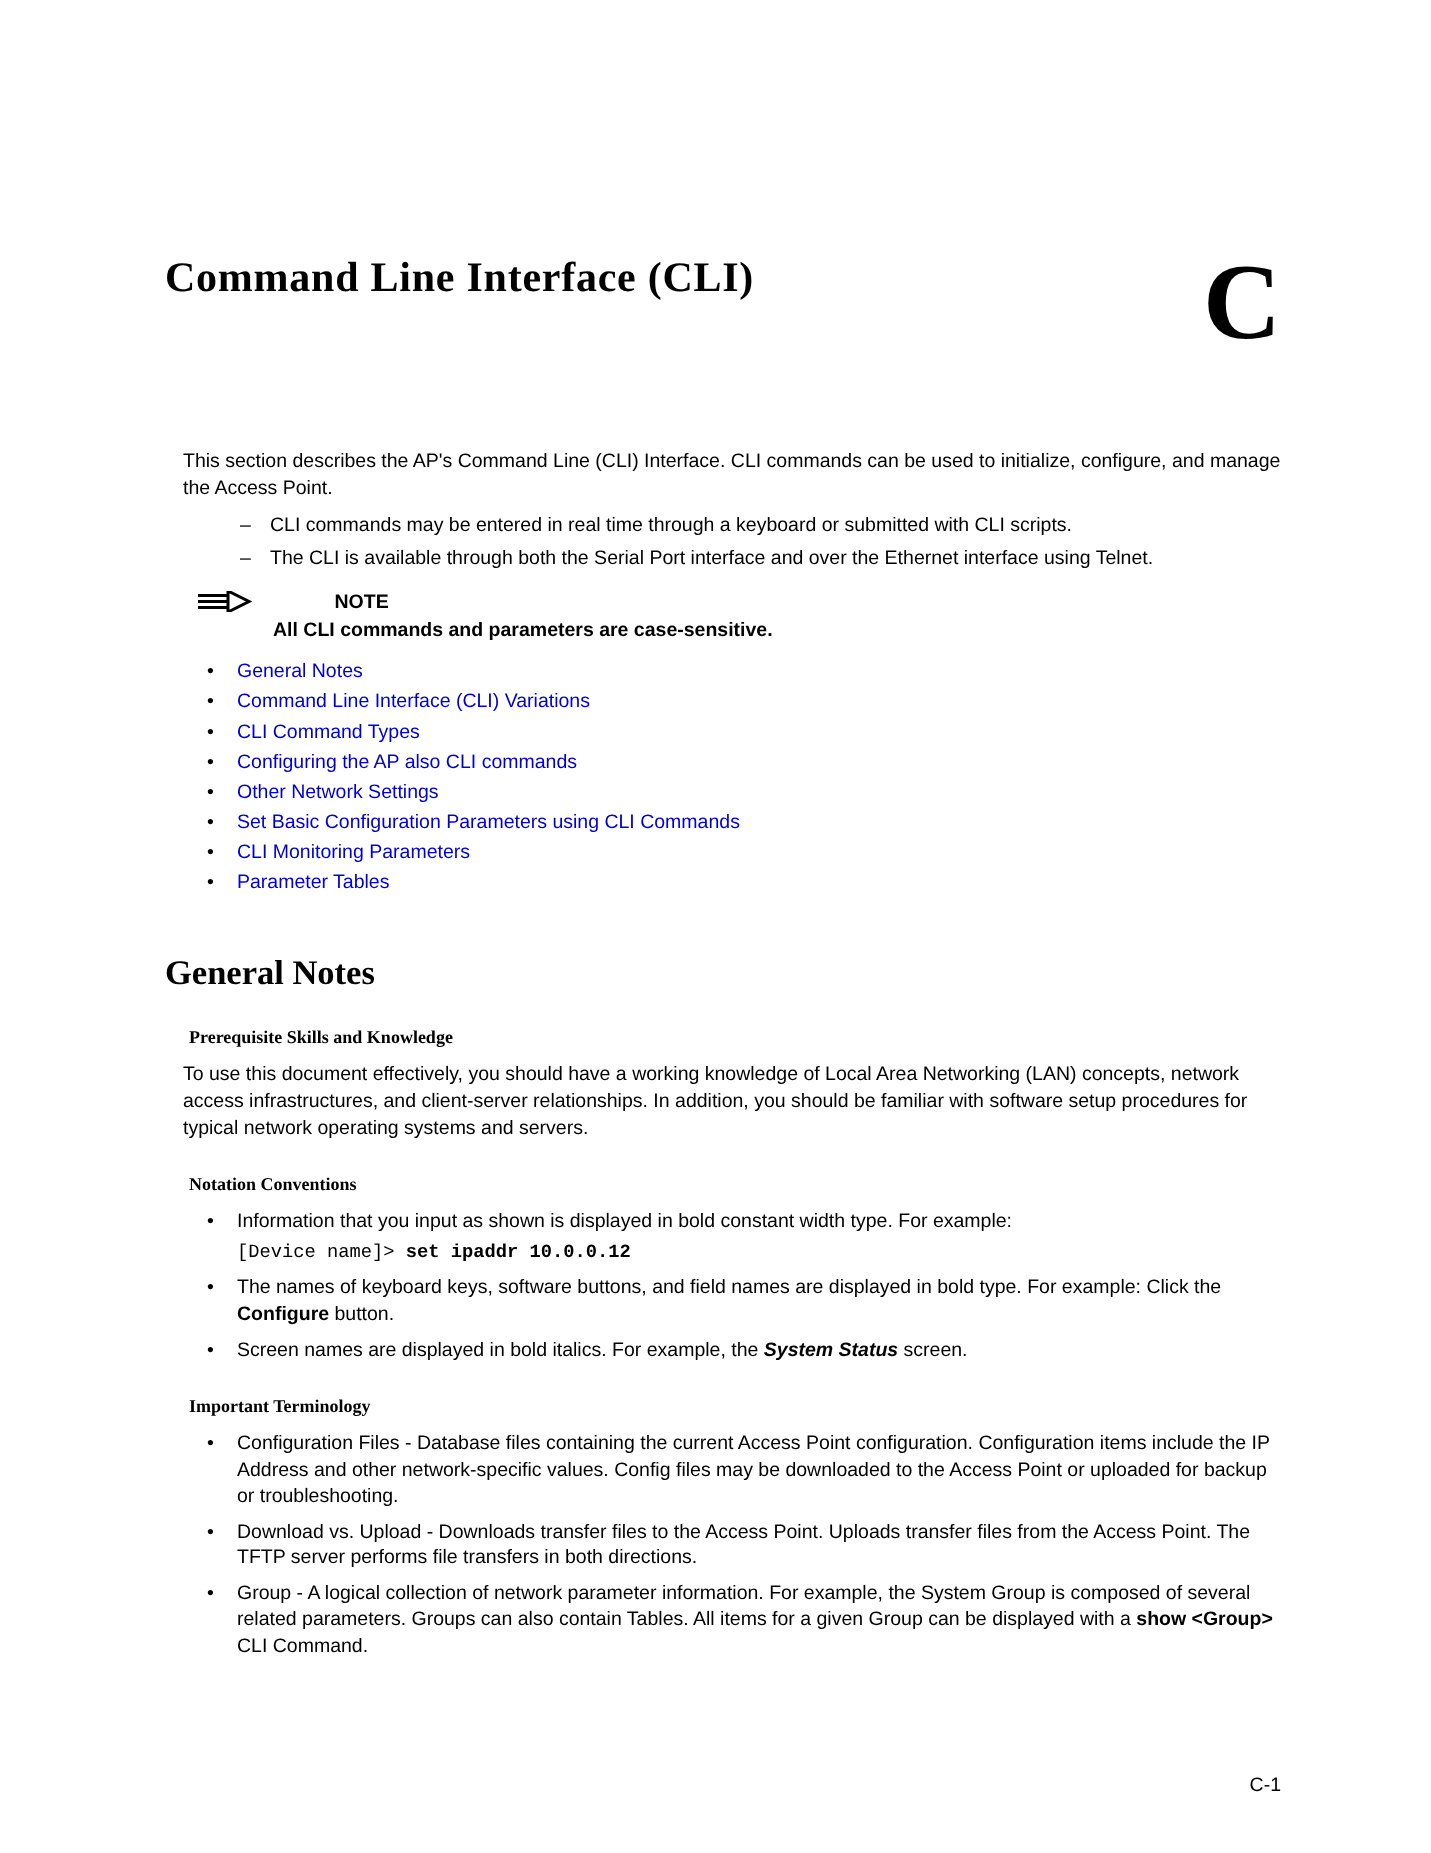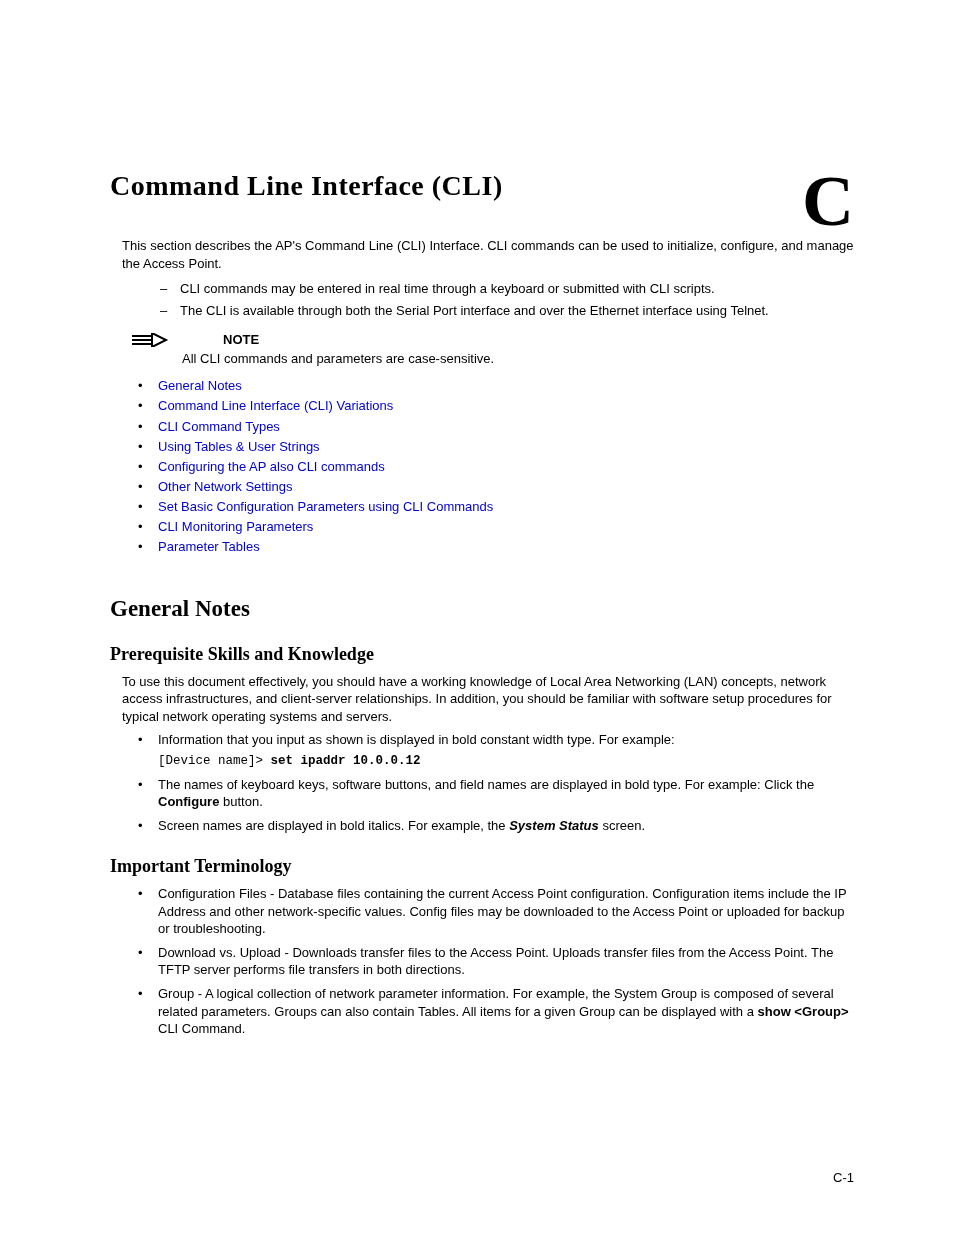--- a/index.html
+++ b/index.html
@@ -22,21 +22,21 @@
     right: 100px;
     font-family: "Times New Roman", Times, serif;
     font-size: 72px;
     font-weight: bold;
   }
   .chapter-title {
     font-family: "Times New Roman", Times, serif;
     font-size: 28px;
     font-weight: bold;
     letter-spacing: 0.5px;
-    margin-bottom: 35px;
+    margin-bottom: 96px;
   }
   .body-text {
     font-size: 13px;
     line-height: 1.35;
     margin: 0 0 6px 12px;
   }
   .dash-list {
     list-style: none;
     padding: 0;
     margin: 4px 0 10px 50px;
@@ -62,20 +62,21 @@
   }
   .note-icon svg { display: block; }
   .note-label {
     font-size: 13px;
     font-weight: bold;
     padding-left: 43px;
   }
   .note-text {
     font-size: 13px;
     margin: 4px 0 0 50px;
+    font-weight: bold;
   }
   .bullet-list {
     list-style: none;
     padding: 0;
     margin: 6px 0 0 28px;
   }
   .bullet-list li {
     font-size: 13px;
     line-height: 1.55;
     position: relative;
@@ -92,38 +93,38 @@
     text-decoration: none;
   }
   .h2 {
     font-family: "Times New Roman", Times, serif;
     font-size: 23px;
     font-weight: bold;
     margin: 38px 0 14px 0;
   }
   .h3 {
     font-family: "Times New Roman", Times, serif;
-    font-size: 18px;
-    font-weight: bold;
-    margin: 22px 0 8px 0;
+    font-size: 12px;
+    font-weight: bold;
+    margin: 22px 0 8px 16px;
   }
   .para {
     font-size: 13px;
     line-height: 1.35;
     margin: 0 0 6px 12px;
   }
   .mono {
     font-family: "Courier New", Courier, monospace;
     font-size: 12.5px;
   }
   .bold { font-weight: bold; margin-top: 20px; }
   .bolditalic { font-weight: bold; font-style: italic; }
   .page-num {
     position: absolute;
-    bottom: 50px;
+    bottom: 38px;
     right: 100px;
     font-size: 13px;
   }
   .notation-list li, .term-list li {
     margin-bottom: 6px;
     line-height: 1.35;
   }
   .notation-list, .term-list {
     margin-top: 4px;
   }
@@ -160,33 +161,33 @@
       </span>
       <span class="note-label">NOTE</span>
     </div>
     <div class="note-text">All CLI commands and parameters are case-sensitive.</div>
   </div>
 
   <ul class="bullet-list toc-list">
     <li><a href="#">General Notes</a></li>
     <li><a href="#">Command Line Interface (CLI) Variations</a></li>
     <li><a href="#">CLI Command Types</a></li>
-    <li><a href="#">Using Tables &amp; User Strings</a></li>
     <li><a href="#">Configuring the AP also CLI commands</a></li>
     <li><a href="#">Other Network Settings</a></li>
     <li><a href="#">Set Basic Configuration Parameters using CLI Commands</a></li>
     <li><a href="#">CLI Monitoring Parameters</a></li>
     <li><a href="#">Parameter Tables</a></li>
   </ul>
 
   <div class="h2">General Notes</div>
 
   <div class="h3">Prerequisite Skills and Knowledge</div>
   <p class="para">To use this document effectively, you should have a working knowledge of Local Area Networking (LAN) concepts, network access infrastructures, and client-server relationships. In addition, you should be familiar with software setup procedures for typical network operating systems and servers.</p>
 
+  <div class="h3">Notation Conventions</div>
   <ul class="bullet-list notation-list">
     <li>
       <span>Information that you input as shown is displayed in bold constant width type. For example:</span>
       <span class="cont">
         <span class="mono">[Device name]&gt; </span><span class="mono bold">set ipaddr 10.0.0.12</span>
       </span>
     </li>
     <li>
       <span>The names of keyboard keys, software buttons, and field names are displayed in bold type. For example: Click the </span><span class="bold">Configure</span><span> button.</span>
     </li>

